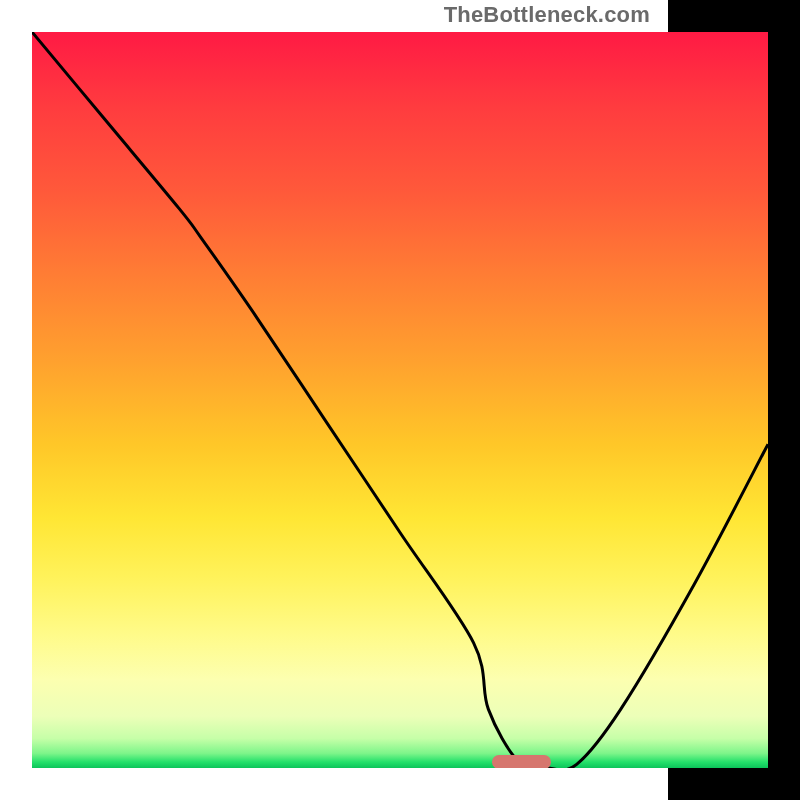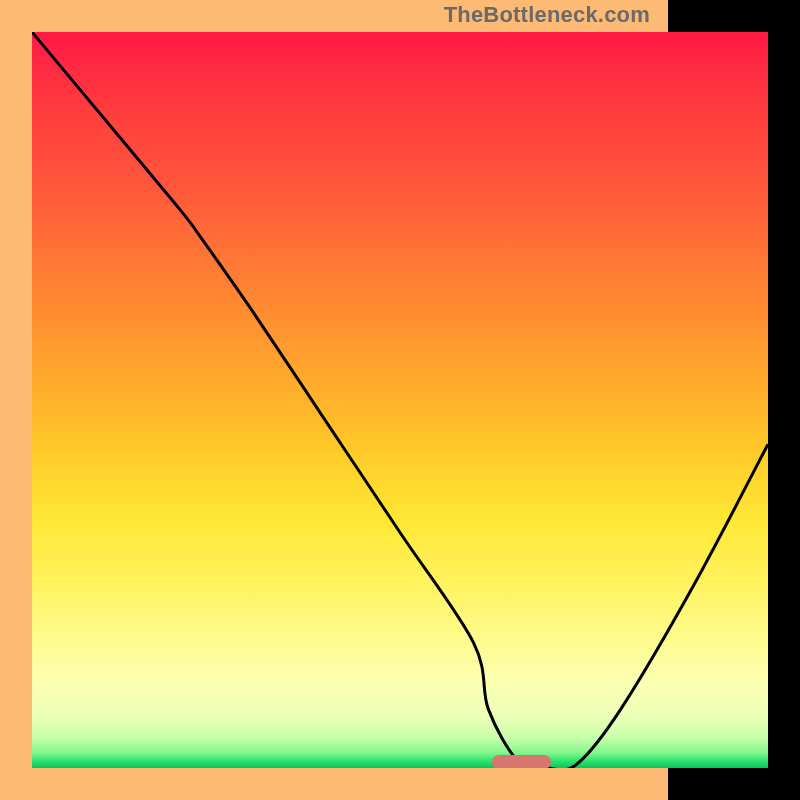--- a/index.html
+++ b/index.html
@@ -7,21 +7,21 @@
     padding: 0;
     width: 800px;
     height: 800px;
     background: #000;
     overflow: hidden;
   }
   .outer {
     position: relative;
     width: 668px;
     height: 800px;
-    background: #fdba74;
+    background: #ffffff;
   }
   .plot {
     position: absolute;
     left: 32px;
     top: 32px;
     width: 736px;
     height: 736px;
     overflow: hidden;
   }
   .gradient {

